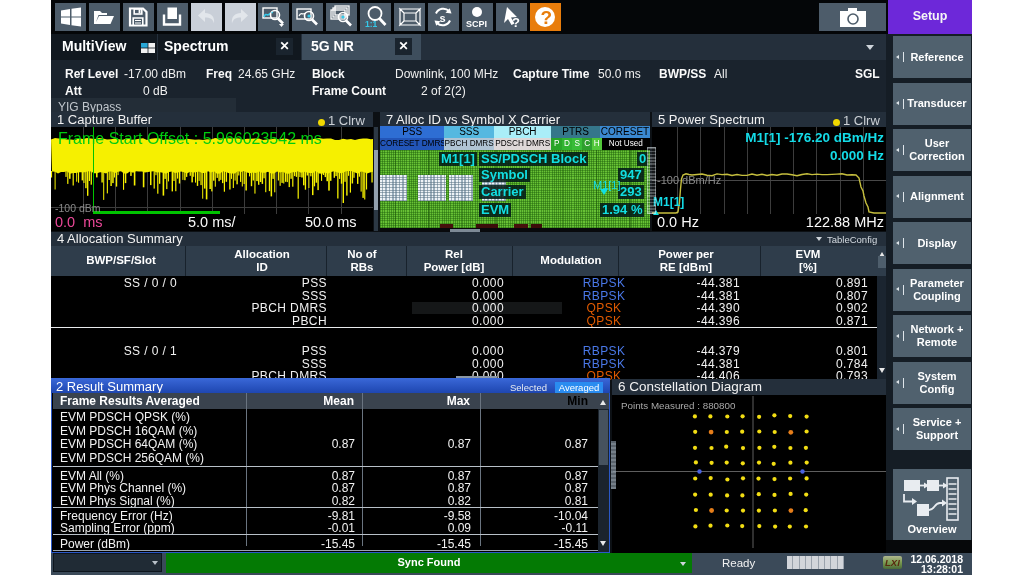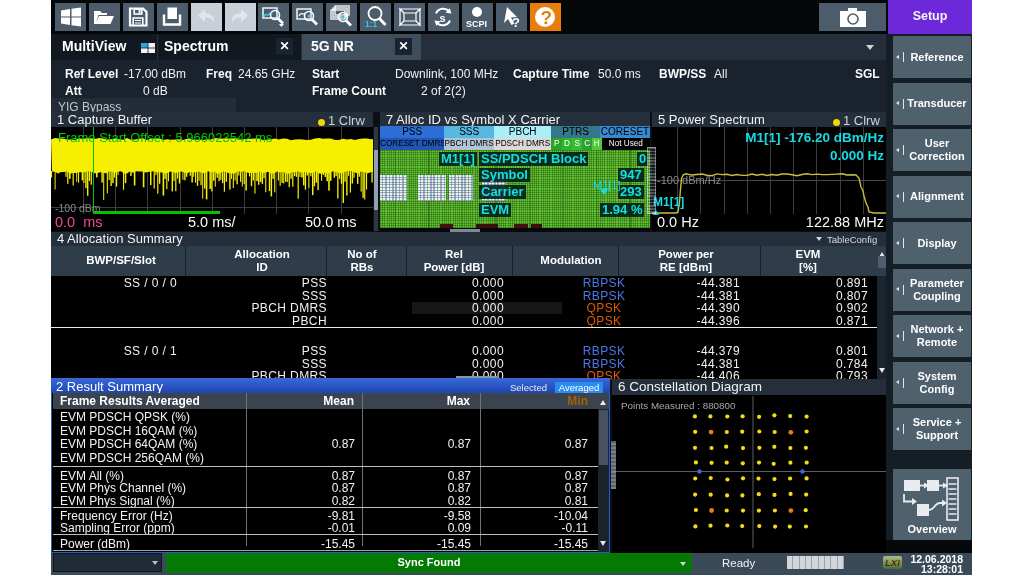--- a/index.html
+++ b/index.html
@@ -161,21 +161,21 @@
 <div class="a" style="left:311px;top:38px;color:#fff;font-weight:bold;font-size:14px">5G NR</div>
 <div class="a" style="left:395px;top:38px;width:17px;height:17px;background:#1a242e;color:#fff;font-weight:bold;font-size:12px;text-align:center;line-height:17px">✕</div>
 <div class="a" style="left:866px;top:45px;width:0;height:0;border:4.5px solid transparent;border-top:5.5px solid #cfd5db"></div>
 
 <div class="a" style="left:51px;top:60px;width:835px;height:52px;background:#1a232d"></div>
 <div class="a" style="left:51px;top:98px;width:185px;height:14px;background:#232d37"></div>
 <div class="ibl" style="left:65px;top:67px">Ref Level</div>
 <div class="ibv" style="left:124px;top:67px">-17.00 dBm</div>
 <div class="ibl" style="left:206px;top:67px">Freq</div>
 <div class="ibv" style="left:238px;top:67px">24.65 GHz</div>
-<div class="ibl" style="left:312px;top:67px">Start</div>
+<div class="ibl" style="left:312px;top:67px">Block</div>
 <div class="ibv" style="left:395px;top:67px">Downlink, 100 MHz</div>
 <div class="ibl" style="left:513px;top:67px">Capture Time</div>
 <div class="ibv" style="left:598px;top:67px">50.0 ms</div>
 <div class="ibl" style="left:659px;top:67px">BWP/SS</div>
 <div class="ibv" style="left:714px;top:67px">All</div>
 <div class="ibl" style="left:855px;top:67px">SGL</div>
 <div class="ibl" style="left:65px;top:84px">Att</div>
 <div class="ibv" style="left:143px;top:84px">0 dB</div>
 <div class="ibl" style="left:312px;top:84px">Frame Count</div>
 <div class="ibv" style="left:421px;top:84px">2 of 2(2)</div>
@@ -332,21 +332,21 @@
     <rect x="306.0" y="44" width="1.4" height="12.9" fill="#f6f000"></rect>
     <rect x="307.8" y="44" width="1.2" height="5.7" fill="#f6f000"></rect>
     <rect x="309.6" y="44" width="1.1" height="20.6" fill="#f6f000"></rect>
     <rect x="311.4" y="44" width="1.4" height="26.9" fill="#f6f000"></rect>
     <rect x="313.2" y="44" width="1.1" height="28.5" fill="#f6f000"></rect>
     <rect x="315.0" y="44" width="1.1" height="18.5" fill="#f6f000"></rect>
     <rect x="320.4" y="44" width="1.3" height="11.5" fill="#f6f000"></rect>
   </svg>
 <div class="a" style="left:92.5px;top:127px;width:1.6px;height:87px;background:#00c400"></div>
 <div class="a" style="left:93.5px;top:211px;width:126px;height:2.6px;background:#00c400"></div>
-<div class="lbl" style="left:58px;top:129.5px;font-size:13px;color:#00cc10">Frame Start Offset : 5.966023542 ms</div>
+<div class="lbl" style="left:58px;top:129.5px;font-size:16px;color:#00cc10">Frame Start Offset : 5.966023542 ms</div>
 <div class="lbl" style="left:55px;top:202px;font-size:10.5px;color:#8a8a8a">-100 dBm</div>
 <div class="lbl" style="left:55px;top:214px;font-size:14.5px;color:#ec4899">0.0&nbsp; ms</div>
 <div class="lbl" style="left:188px;top:214px;font-size:14.5px;color:#fafafa">5.0 ms/</div>
 <div class="lbl" style="left:305px;top:214px;font-size:14.5px;color:#fafafa">50.0 ms</div>
 <div class="a" style="left:373.5px;top:127px;width:4px;height:104px;background:#2c3844"></div>
 <div class="a" style="left:373.5px;top:150px;width:4px;height:60px;background:#93a0ad"></div>
 
 <div class="win-t" style="left:380px;top:112px;width:270px;height:15px">7 Alloc ID vs Symbol X Carrier</div>
 <div class="leg" style="left:380px;top:126px;width:64.4px;height:12px;background:#2e6ed4">PSS</div>
 <div class="leg" style="left:444.4px;top:126px;width:49.6px;height:12px;background:#55b8e0">SSS</div>
@@ -481,21 +481,21 @@
 
 <div class="a" style="left:51px;top:378px;width:559px;height:175px;background:#000;border:1.5px solid #2a58c8"></div>
 <div class="a" style="left:51px;top:378px;width:559px;height:14.5px;background:linear-gradient(#3a68d8,#1e46b0)"></div>
 <div class="lbl" style="left:56px;top:378.5px;font-size:13px;color:#fff">2 Result Summary</div>
 <div class="a" style="left:510px;top:381.5px;width:42px;height:11.5px;color:#e8ecf2;font-size:9.5px;text-align:left;line-height:11.5px">Selected</div>
 <div class="a" style="left:555px;top:381.5px;width:48px;height:11.5px;background:#2a8cf0;color:#fff;font-size:9.5px;text-align:center;line-height:11.5px">Averaged</div>
 <div class="a" style="left:52.5px;top:392.5px;width:545px;height:16.5px;background:#3a434e"></div>
 <div class="lbl" style="left:60px;top:394px;font-size:12px;font-weight:bold;color:#fff">Frame Results Averaged</div>
 <div class="lbl" style="left:294px;top:394px;font-size:12px;font-weight:bold;color:#fff;width:60px;text-align:right">Mean</div>
 <div class="lbl" style="left:410px;top:394px;font-size:12px;font-weight:bold;color:#fff;width:60px;text-align:right">Max</div>
-<div class="lbl" style="left:528px;top:394px;font-size:12px;font-weight:bold;color:#a16207;width:60px;text-align:right">Min</div>
+<div class="lbl" style="left:528px;top:394px;font-size:12px;font-weight:bold;color:#000000;width:60px;text-align:right">Min</div>
 <div class="a" style="left:246px;top:392.5px;width:1px;height:153px;background:#6a7480"></div>
 <div class="a" style="left:362px;top:392.5px;width:1px;height:153px;background:#6a7480"></div>
 <div class="a" style="left:480px;top:392.5px;width:1px;height:153px;background:#6a7480"></div>
 <div class="rsl" style="top:410px">EVM PDSCH QPSK (%)</div>
 <div class="rsl" style="top:423.7px">EVM PDSCH 16QAM (%)</div>
 <div class="rsl" style="top:437.4px">EVM PDSCH 64QAM (%)</div>
 <div class="rsv" style="left:295px;top:437.4px">0.87</div>
 <div class="rsv" style="left:411px;top:437.4px">0.87</div>
 <div class="rsv" style="left:528px;top:437.4px">0.87</div>
 <div class="rsl" style="top:451.1px">EVM PDSCH 256QAM (%)</div>

